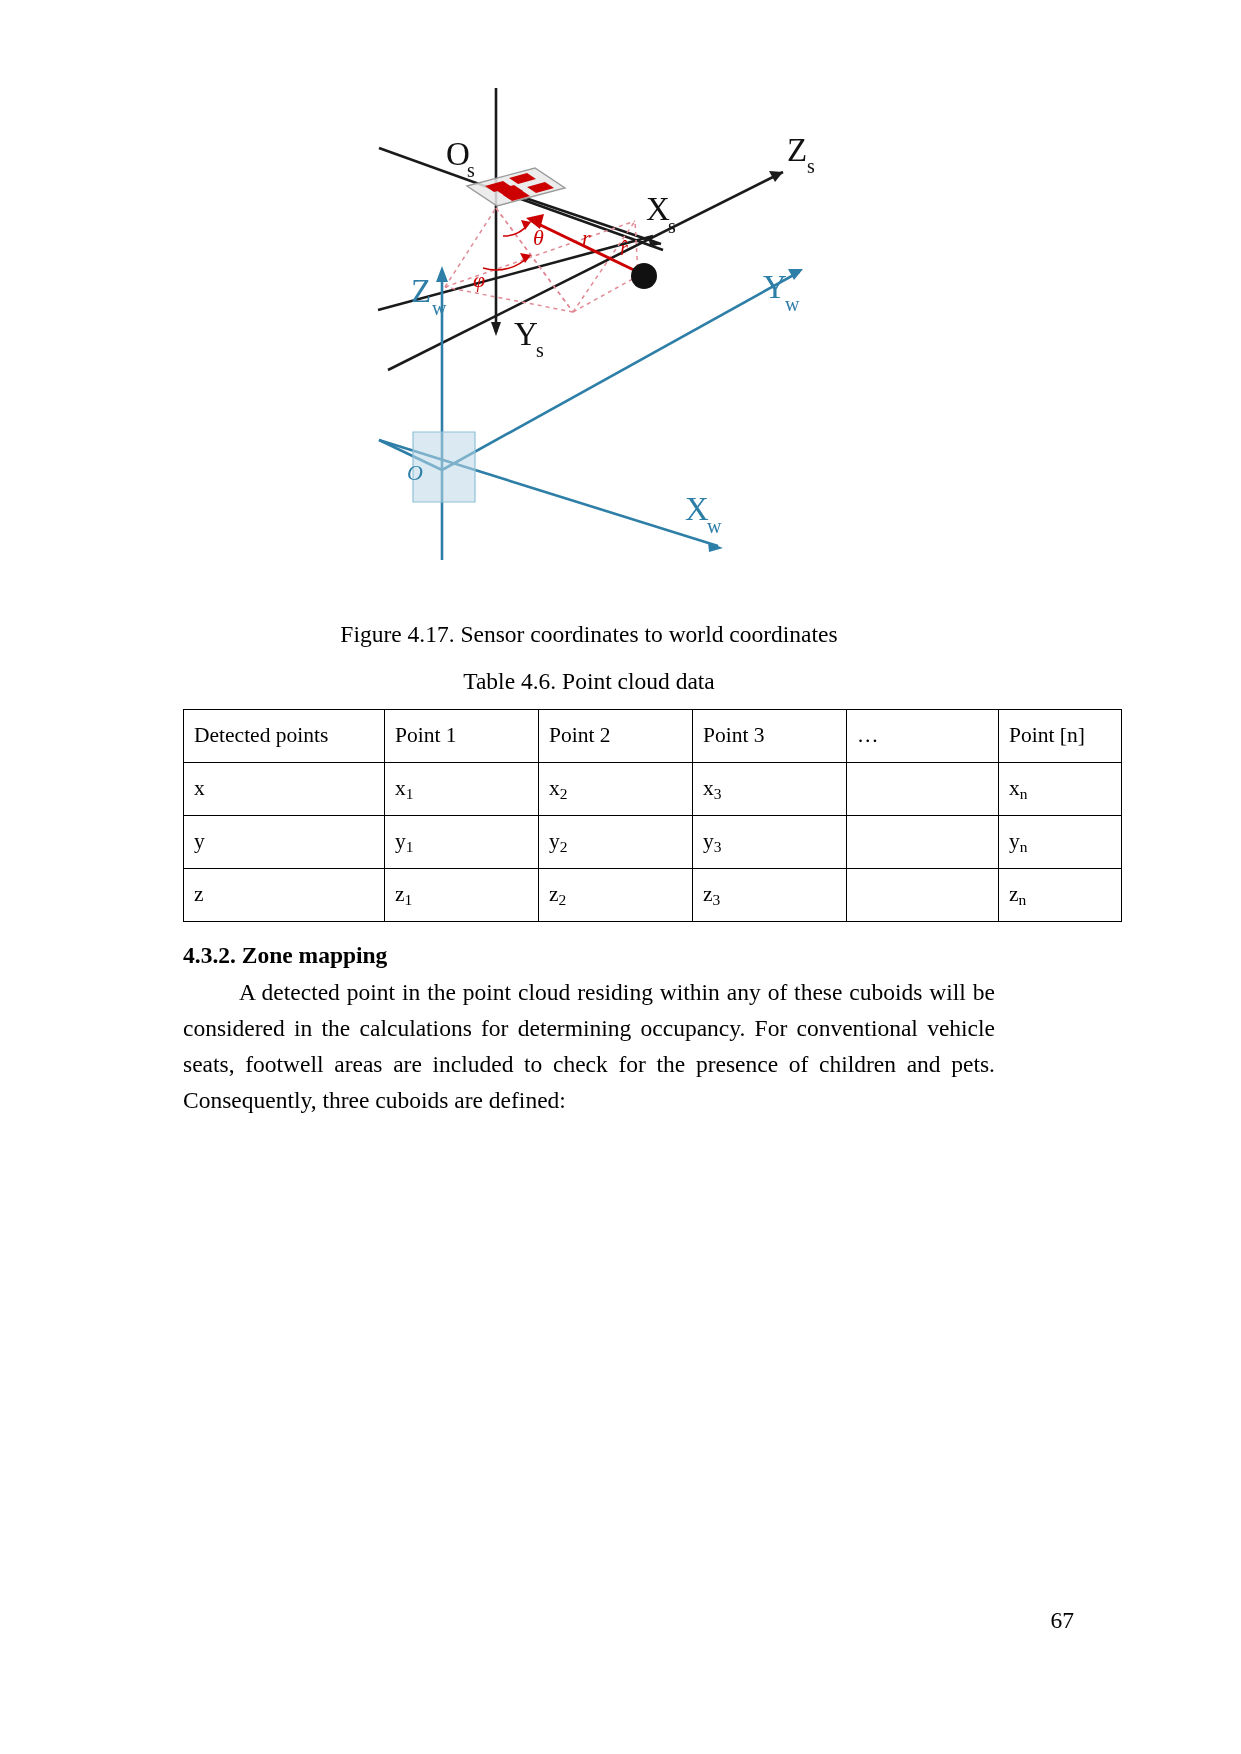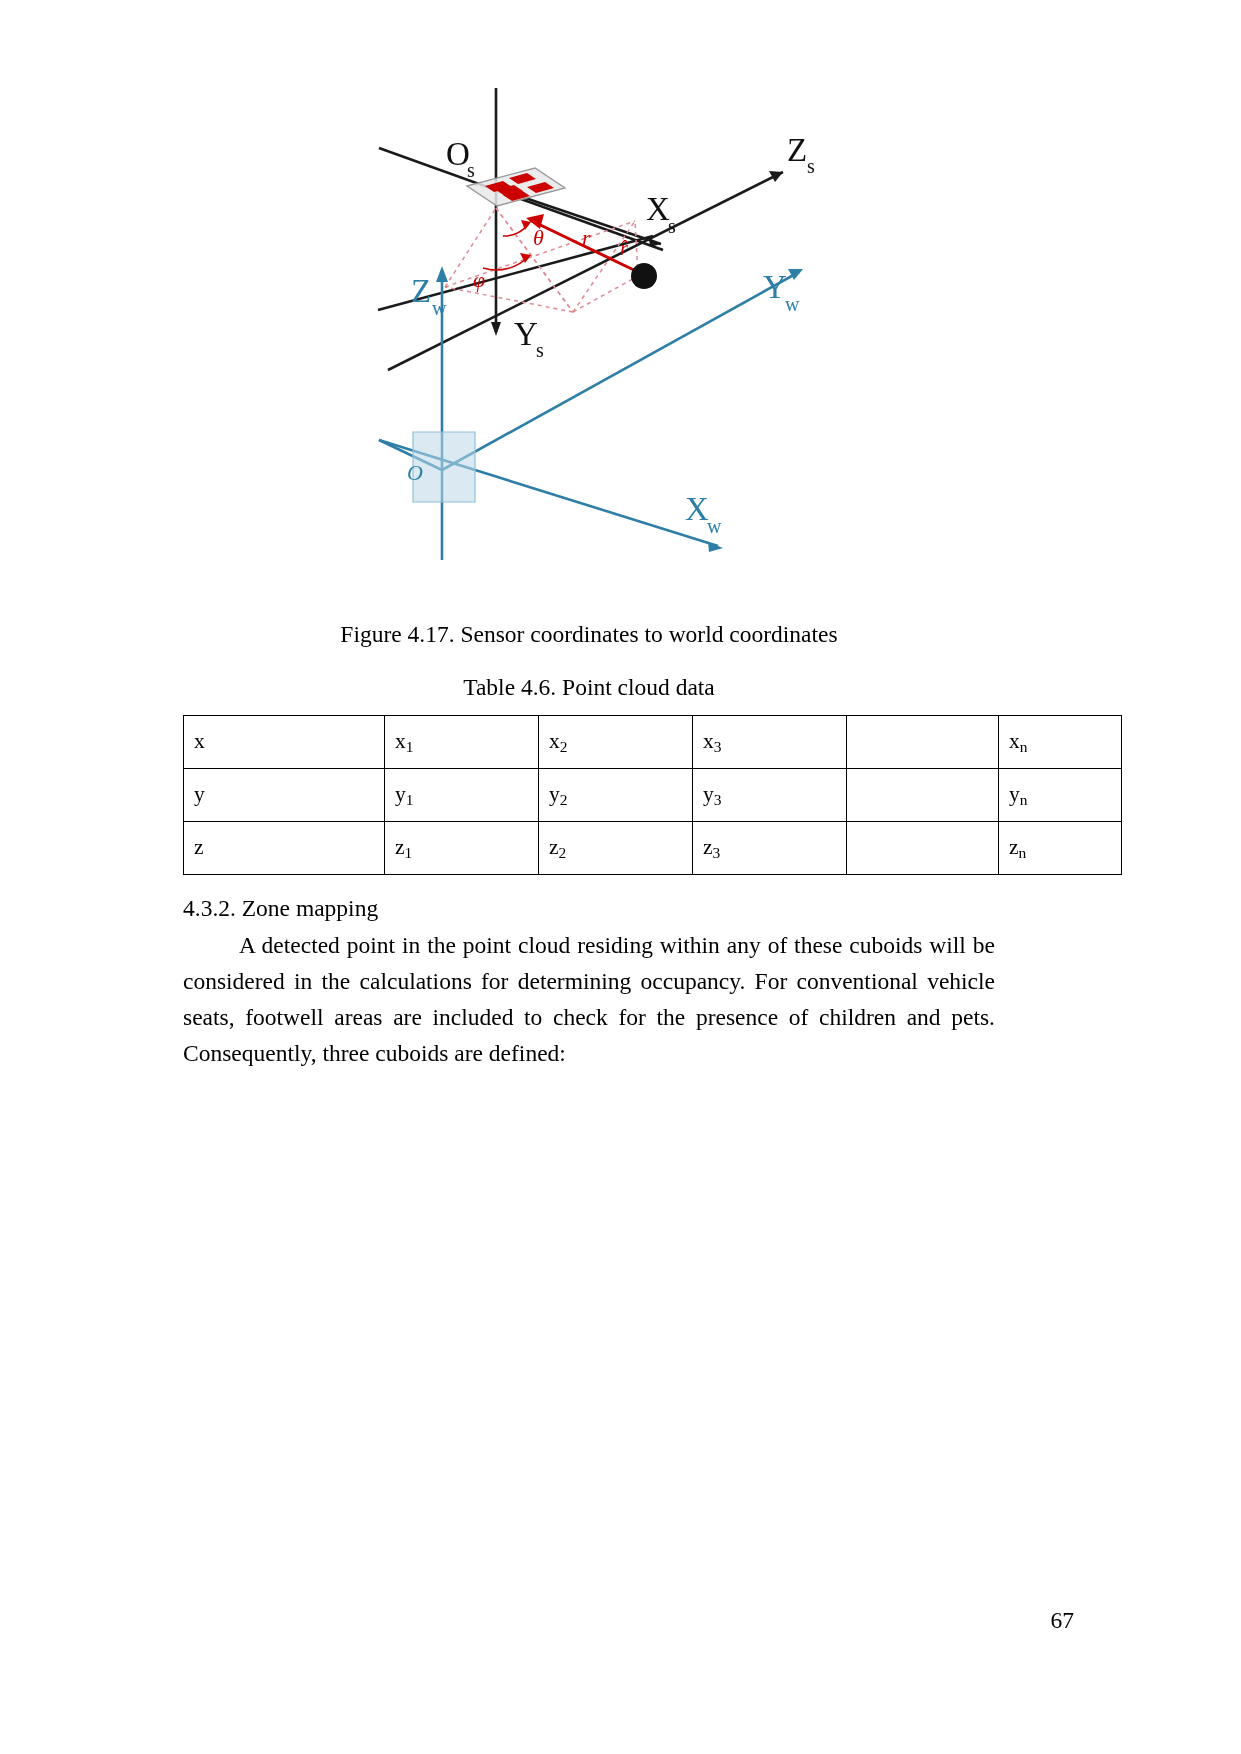--- a/index.html
+++ b/index.html
@@ -60,21 +60,21 @@
     text-indent: 56px;
     hyphens: none;
   }
   p.body-par + p.body-par {
     margin-top: 0;
   }
   .table-caption {
     text-align: center;
     font-size: 23.5px;
     line-height: 1.25;
-    margin-top: 24px;
+    margin-top: 18px;
     margin-bottom: 12px;
   }
 
   
   table.pc-table {
     border-collapse: collapse;
     width: 812px;
     table-layout: fixed;
     font-size: 21.5px;
   }
@@ -95,21 +95,21 @@
   sub.sb {
     font-size: 0.72em;
     vertical-align: baseline;
     position: relative;
     top: 0.28em;
   }
 
   
   h3.section-head {
     font-size: 23.5px;
-    font-weight: normal;
+    font-weight: bold;
     margin: 18px 0 4px 0;
     line-height: 1.3;
   }
 
   
   .page-number {
     position: absolute;
     right: 167px;
     bottom: 120px;
     font-size: 23.5px;
@@ -228,20 +228,28 @@
       </div>
     </div>
 
     <div class="figure-caption">Figure 4.17. Sensor coordinates to world coordinates</div>
 
 
     <div class="table-caption">Table 4.6. Point cloud data</div>
 
     <table class="pc-table">
       <tbody>
+        <tr>
+          <td class="c0">Detected points</td>
+          <td class="c1">Point 1</td>
+          <td class="c2">Point 2</td>
+          <td class="c3">Point 3</td>
+          <td class="c4">…</td>
+          <td class="c5">Point [n]</td>
+        </tr>
 
         <tr>
           <td class="c0">x</td>
           <td class="c1"><span>x</span><sub class="sb">1</sub></td>
           <td class="c2"><span>x</span><sub class="sb">2</sub></td>
           <td class="c3"><span>x</span><sub class="sb">3</sub></td>
           <td class="c4"><span></span><sub class="sb"></sub></td>
           <td class="c5"><span>x</span><sub class="sb">n</sub></td>
         </tr>
 

